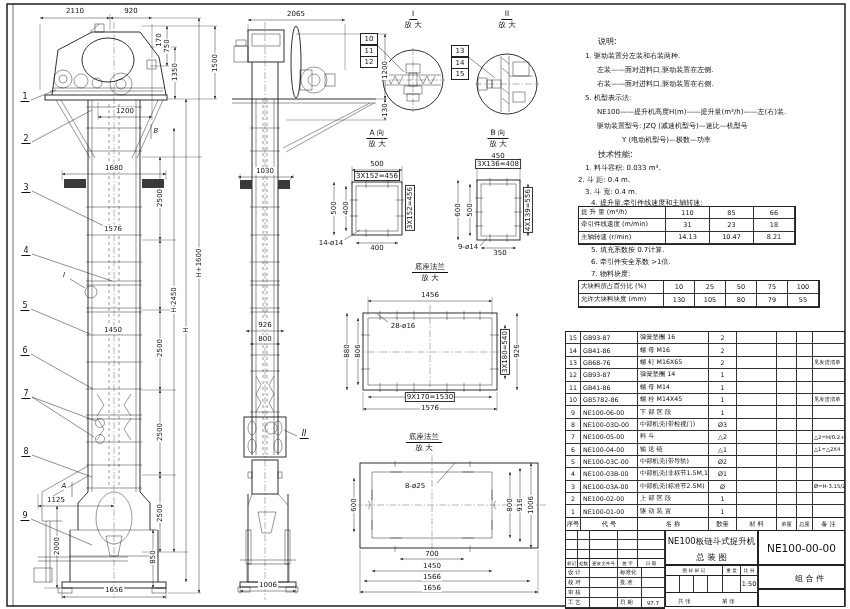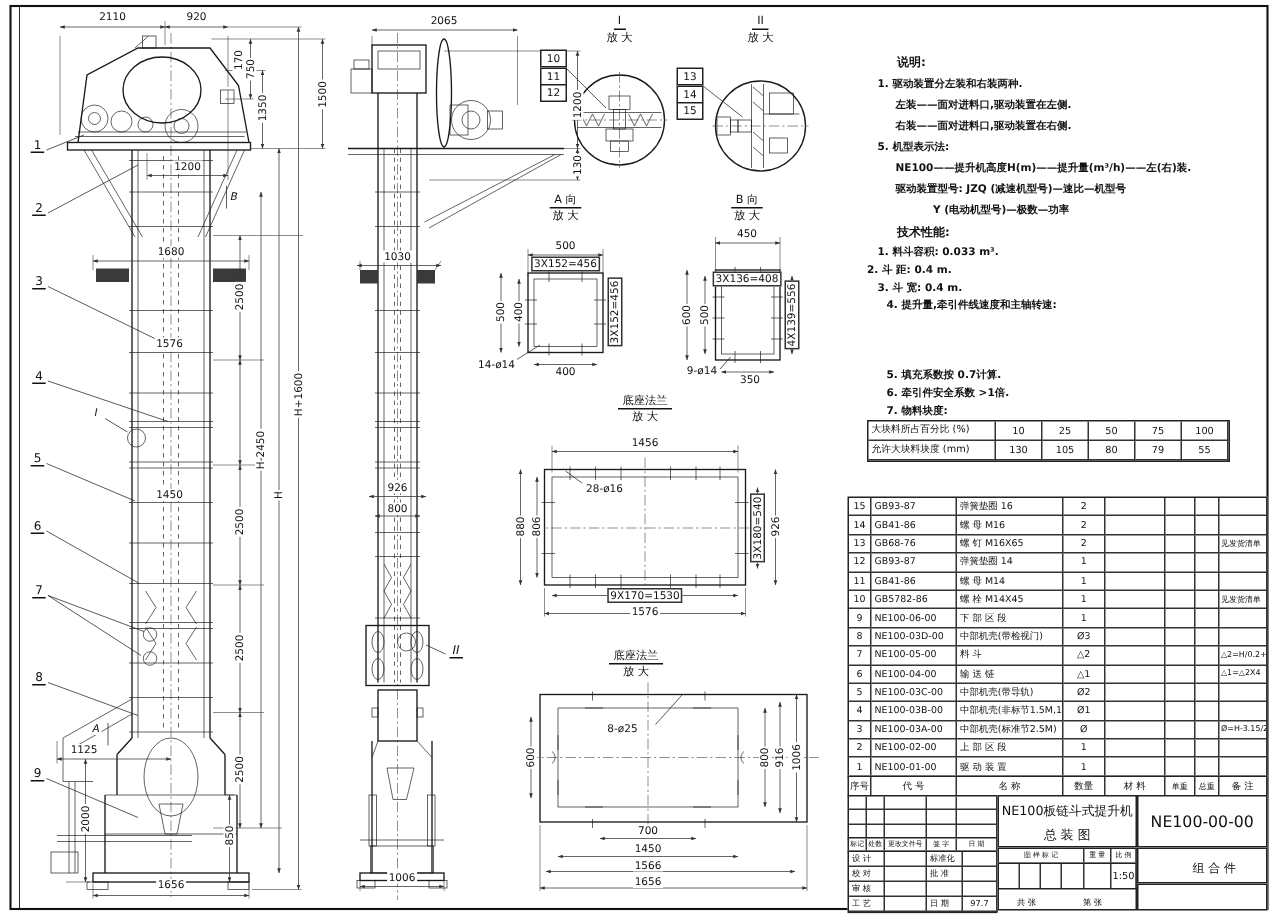--- a/index.html
+++ b/index.html
@@ -15,21 +15,21 @@
   .lbl{position:absolute;transform:translate(-50%,-50%);background:#fff;padding:0 1px;
        font-size:7px;line-height:8px;white-space:nowrap;color:#111;}
   .rot{transform:translate(-50%,-50%) rotate(-90deg);}
   .boxed{border:.6px solid #333;}
   .cnum{position:absolute;font-size:8px;line-height:9px;border-bottom:.8px solid #111;
         padding:0 2px;transform:translate(-50%,-50%);background:#fff;}
   .cbox{position:absolute;width:16px;height:10px;border:.7px solid #222;font-size:7px;
         line-height:10px;text-align:center;background:#fff;}
   .dlabel{position:absolute;text-align:center;transform:translate(-50%,0);font-size:7.5px;line-height:10px;}
   .dlabel .top{display:inline-block;border-bottom:.8px solid #111;padding:0 3px;}
-  .note{position:absolute;font-size:7px;line-height:9px;white-space:nowrap;font-weight:bold;}
+  .note{position:absolute;font-size:7px;line-height:9px;white-space:nowrap;}
   .nhead{font-size:8px;}
   .grid{position:absolute;display:grid;border:1px solid #222;box-sizing:border-box;background:#fff;}
   .grid>div{border-right:.5px solid #333;border-bottom:.5px solid #333;box-sizing:border-box;
         overflow:hidden;white-space:nowrap;display:flex;align-items:center;}
   .gc{justify-content:center;}
   .tb{position:absolute;border:.7px solid #222;box-sizing:border-box;background:#fff;}
   .tb span{position:absolute;white-space:nowrap;}
   .cen{text-align:center;}
 </style>
 </head>
@@ -440,21 +440,21 @@
   <span class="lbl" style="left:377px;top:248px">400</span>
   <span class="lbl" style="left:331px;top:243px">14-ø14</span>
 </div>
 
 <div class="dlabel" style="left:498px;top:128px">
   <span class="top">B 向</span><br>
   <span>放 大</span>
 </div>
 <div>
   <span class="lbl" style="left:498px;top:156px">450</span>
-  <span class="lbl boxed" style="left:498px;top:186px">3X136=408</span>
+  <span class="lbl boxed" style="left:498px;top:164px">3X136=408</span>
   <span class="lbl rot" style="left:458px;top:210px">600</span>
   <span class="lbl rot" style="left:470px;top:210px">500</span>
   <span class="lbl rot boxed" style="left:528px;top:210px">4X139=556</span>
   <span class="lbl" style="left:500px;top:253px">350</span>
   <span class="lbl" style="left:468px;top:247px">9-ø14</span>
 </div>
 
 <div class="dlabel" style="left:430px;top:262px">
   <span class="top">底座法兰</span><br>
   <span>放 大</span>
@@ -498,20 +498,37 @@
   <span class="note nhead" style="left:598px;top:150px">技术性能:</span>
   <span class="note" style="left:585px;top:164px">1. 料斗容积: 0.033 m³.</span>
   <span class="note" style="left:578px;top:176px">2. 斗  距: 0.4 m.</span>
   <span class="note" style="left:585px;top:188px">3. 斗  宽: 0.4 m.</span>
   <span class="note" style="left:591px;top:199px">4. 提升量,牵引件线速度和主轴转速:</span>
   <span class="note" style="left:591px;top:246px">5. 填充系数按 0.7计算.</span>
   <span class="note" style="left:591px;top:258px">6. 牵引件安全系数 &gt;1倍.</span>
   <span class="note" style="left:591px;top:270px">7. 物料块度:</span>
 </div>
 
+<div class="grid" style="left:578px;top:206px;width:218px;grid-template-columns:87px 44px 44px 41px;grid-auto-rows:12.3px;font-size:6.5px">
+
+    <div style="padding-left:2px">提 升 量  (m³/h)</div>
+    <div class="gc">110</div>
+    <div class="gc">85</div>
+    <div class="gc">66</div>
+
+    <div style="padding-left:2px">牵引件线速度 (m/min)</div>
+    <div class="gc">31</div>
+    <div class="gc">23</div>
+    <div class="gc">18</div>
+
+    <div style="padding-left:2px">主轴转速  (r/min)</div>
+    <div class="gc">14.13</div>
+    <div class="gc">10.47</div>
+    <div class="gc">8.21</div>
+  </div>
 
 <div class="grid" style="left:578px;top:280px;width:242px;grid-template-columns:85px 31px 31px 31px 31px 31px;grid-auto-rows:12.8px;font-size:6.5px">
 
     <div style="padding-left:2px">大块料所占百分比 (%)</div>
     <div class="gc">10</div>
     <div class="gc">25</div>
     <div class="gc">50</div>
     <div class="gc">75</div>
     <div class="gc">100</div>
 

